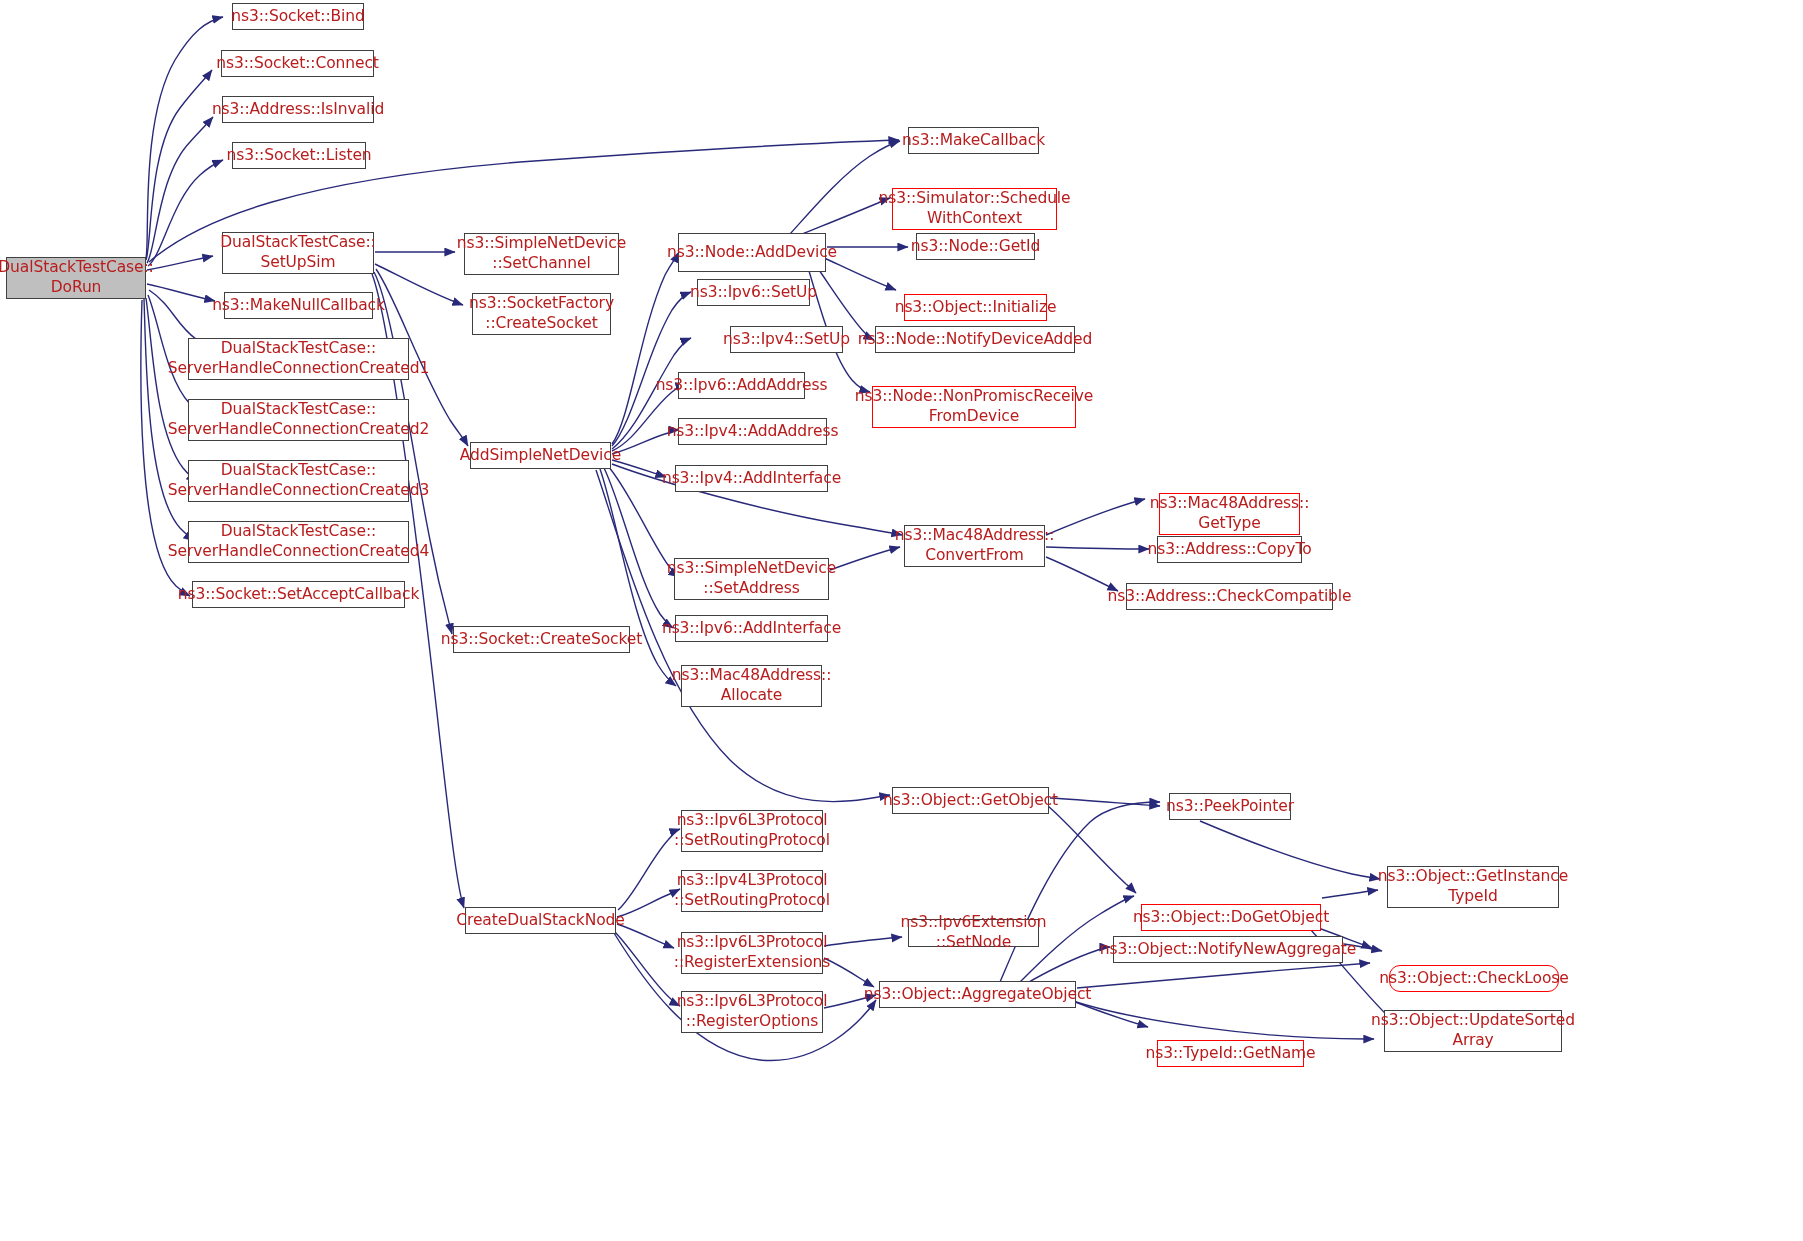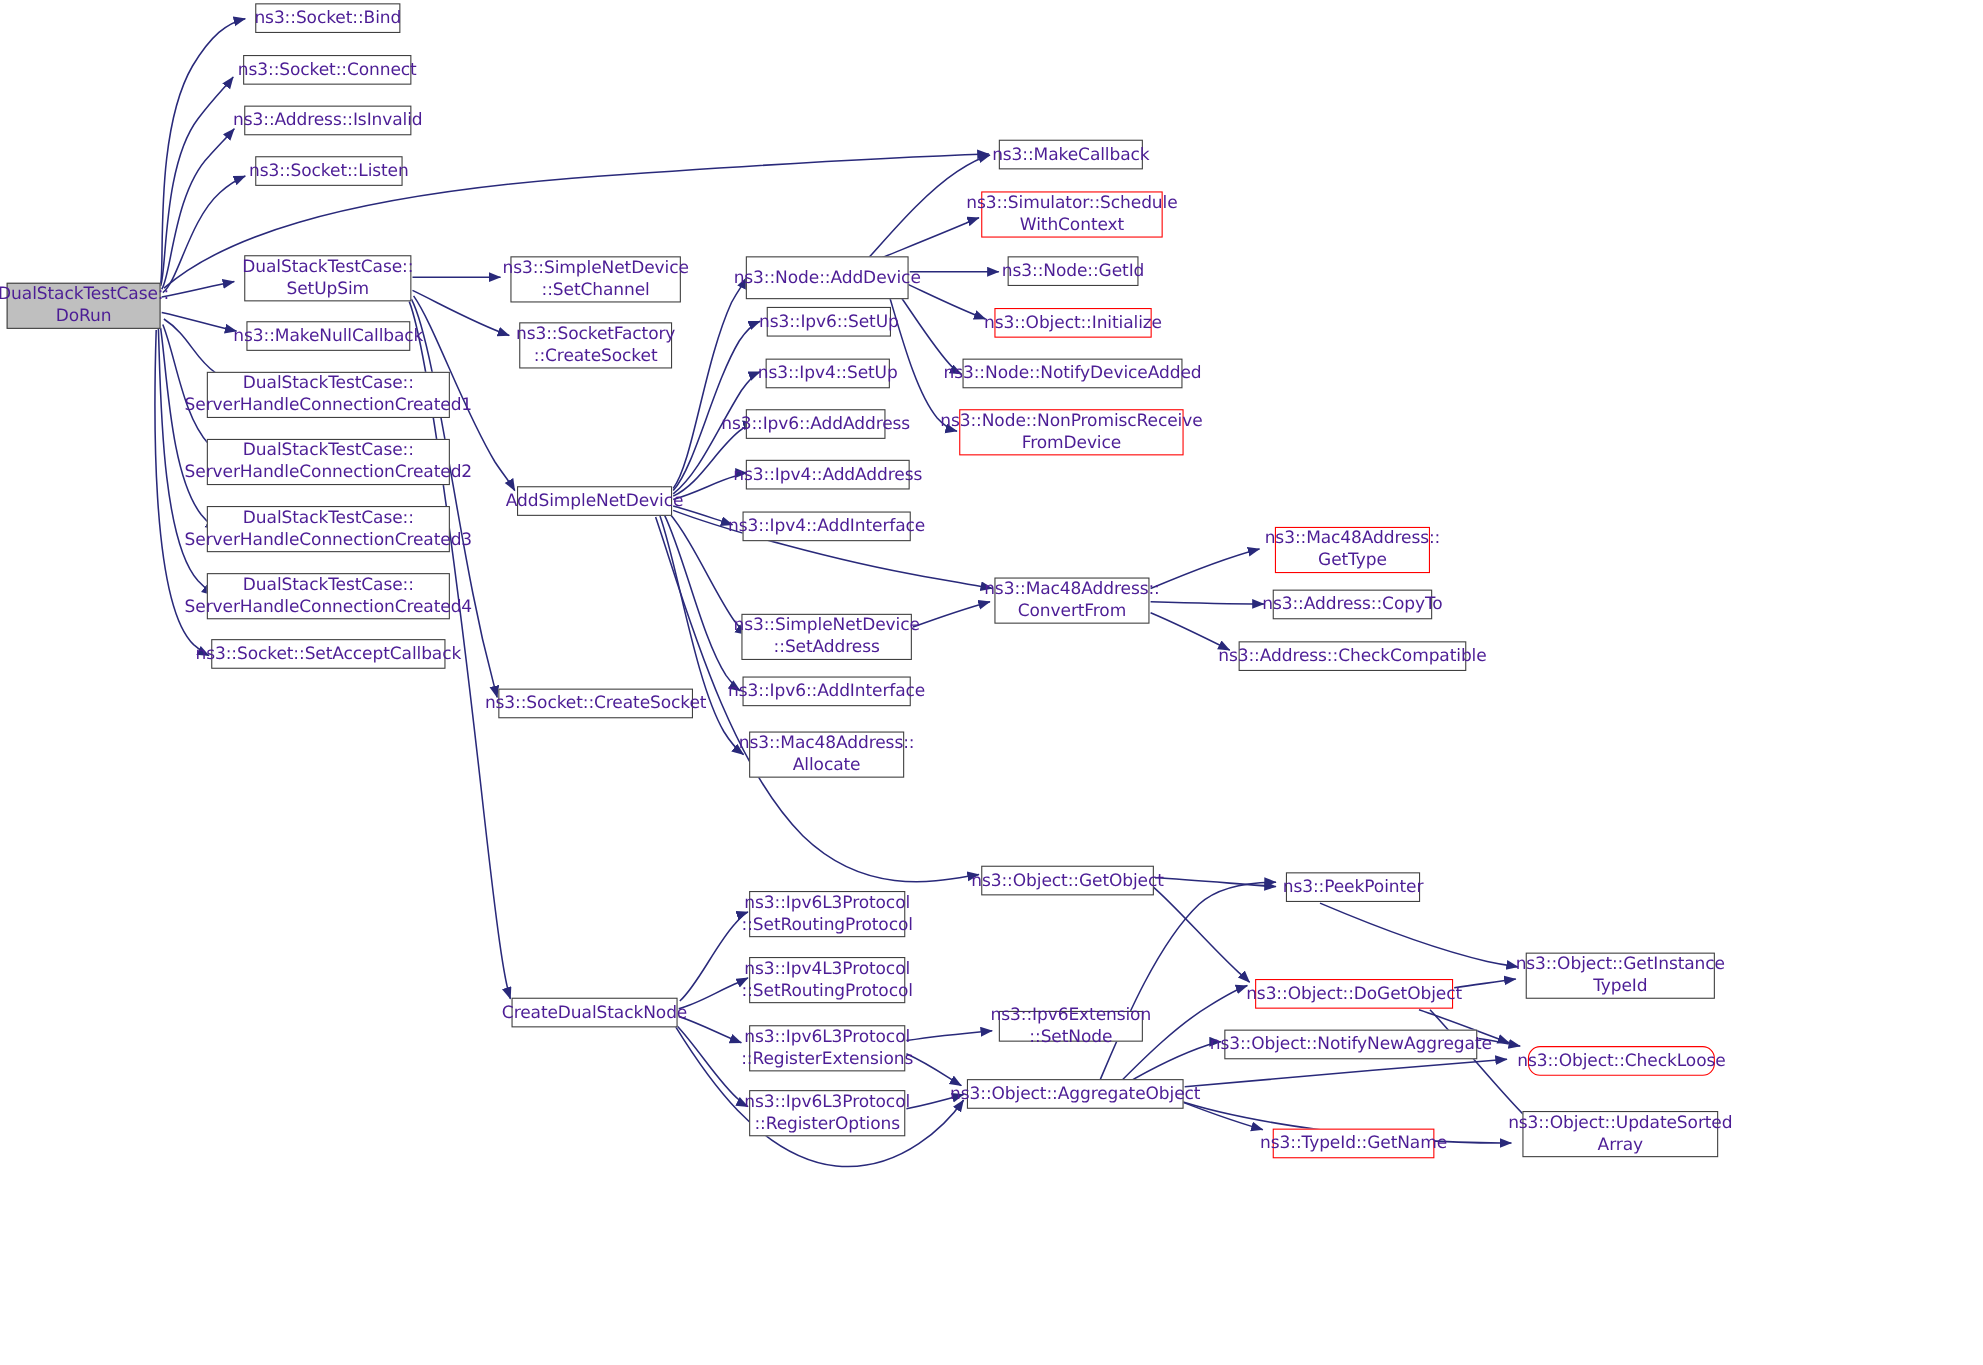--- a/index.html
+++ b/index.html
@@ -4,32 +4,32 @@
 <style>
   html,body{margin:0;padding:0;background:#ffffff;}
   body{font-family:"DejaVu Sans","Liberation Sans",sans-serif;}
   #canvas{position:relative;width:1803px;height:1241px;background:#ffffff;overflow:hidden;}
   svg#edges{position:absolute;left:0;top:0;width:1803px;height:1241px;pointer-events:none;}
   .node{
     position:absolute;
     box-sizing:border-box;
     border:1px solid #404040;
     background:#ffffff;
-    color:#4c1d95;
+    color:#b91c1c;
     display:flex;
     align-items:center;
     justify-content:center;
     text-align:center;
     font-size:15.5px;
     line-height:1.26;
     letter-spacing:-0.1px;
     white-space:pre-line;
     padding:12px 4px;
   }
-  .node.red{border:1.6px solid #ff0000;}
+  .node.red{border:1.6px solid #ff0000;margin-top:14px;}
   .node.root{background:#bfbfbf;border:1px solid #404040;}
 </style>
 </head>
 <body>
 
 <div id="canvas">
   <svg id="edges" xmlns="http://www.w3.org/2000/svg">
     <defs>
       <marker id="arrow" markerWidth="9" markerHeight="9" refX="7.6" refY="3.2" orient="auto" markerUnits="strokeWidth">
         <path d="M0,0 L8,3.2 L0,6.4 z" fill="#29297a"></path>
@@ -118,21 +118,21 @@
       <div class="node" style="left: 192px; top: 581px; width: 213px; height: 27px;">ns3::Socket::SetAcceptCallback</div>
       <div class="node" style="left: 464px; top: 233px; width: 155px; height: 42px;">ns3::SimpleNetDevice
 ::SetChannel</div>
       <div class="node" style="left: 472px; top: 293px; width: 139px; height: 42px;">ns3::SocketFactory
 ::CreateSocket</div>
       <div class="node" style="left: 470px; top: 442px; width: 141px; height: 27px;">AddSimpleNetDevice</div>
       <div class="node" style="left: 453px; top: 626px; width: 177px; height: 27px;">ns3::Socket::CreateSocket</div>
       <div class="node" style="left: 465px; top: 907px; width: 151px; height: 27px;">CreateDualStackNode</div>
       <div class="node" style="left: 678px; top: 233px; width: 148px; height: 39px;">ns3::Node::AddDevice</div>
       <div class="node" style="left: 697px; top: 279px; width: 113px; height: 27px;">ns3::Ipv6::SetUp</div>
-      <div class="node" style="left: 696px; top: 326px; width: 113px; height: 27px;">ns3::Ipv4::SetUp</div>
+      <div class="node" style="left: 730px; top: 326px; width: 113px; height: 27px;">ns3::Ipv4::SetUp</div>
       <div class="node" style="left: 678px; top: 372px; width: 127px; height: 27px;">ns3::Ipv6::AddAddress</div>
       <div class="node" style="left: 678px; top: 418px; width: 149px; height: 27px;">ns3::Ipv4::AddAddress</div>
       <div class="node" style="left: 675px; top: 465px; width: 153px; height: 27px;">ns3::Ipv4::AddInterface</div>
       <div class="node" style="left: 674px; top: 558px; width: 155px; height: 42px;">ns3::SimpleNetDevice
 ::SetAddress</div>
       <div class="node" style="left: 675px; top: 615px; width: 153px; height: 27px;">ns3::Ipv6::AddInterface</div>
       <div class="node" style="left: 681px; top: 665px; width: 141px; height: 42px;">ns3::Mac48Address::
 Allocate</div>
       <div class="node" style="left: 908px; top: 127px; width: 131px; height: 27px;">ns3::MakeCallback</div>
       <div class="node red" style="left: 892px; top: 174px; width: 165px; height: 42px;">ns3::Simulator::Schedule

